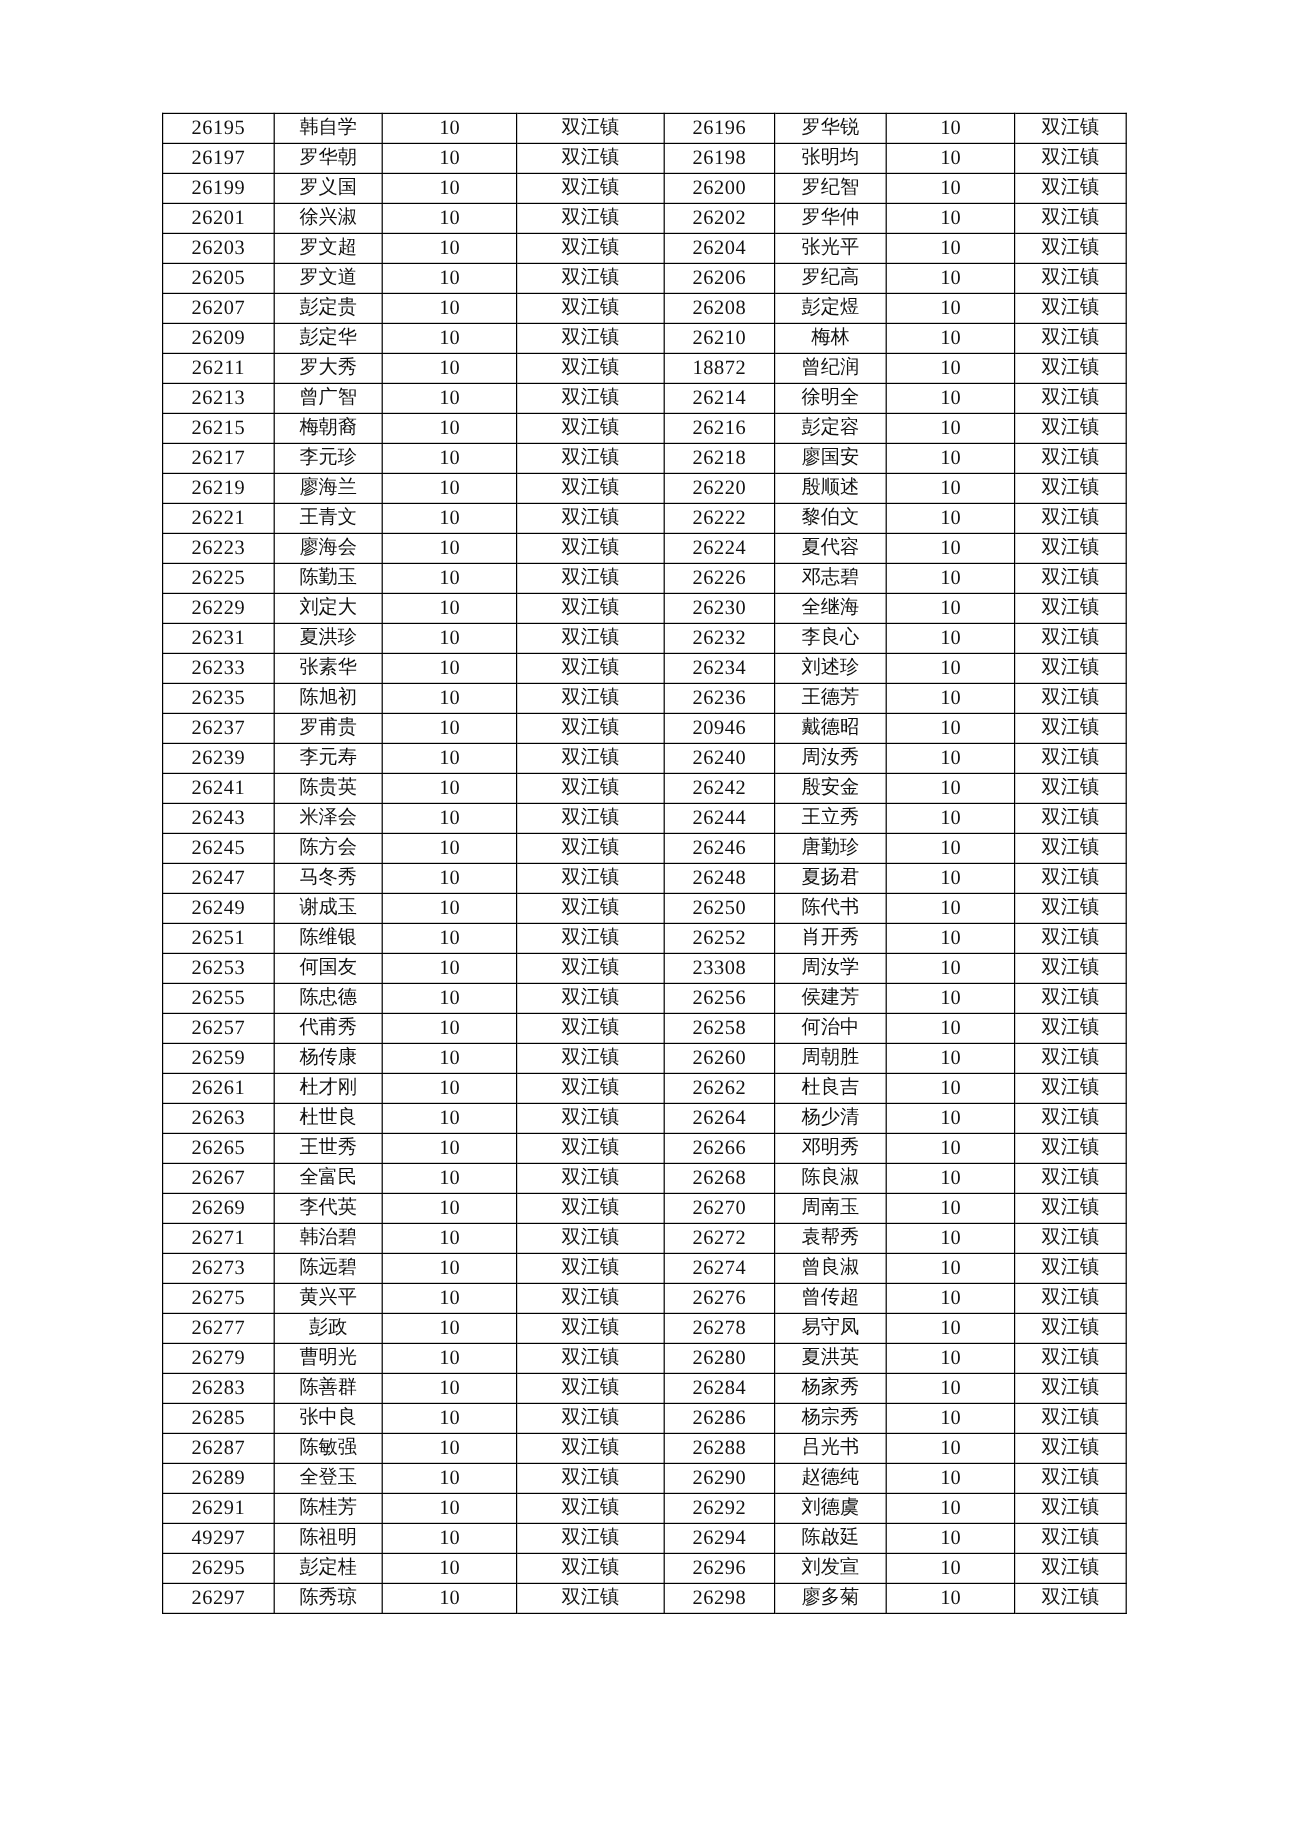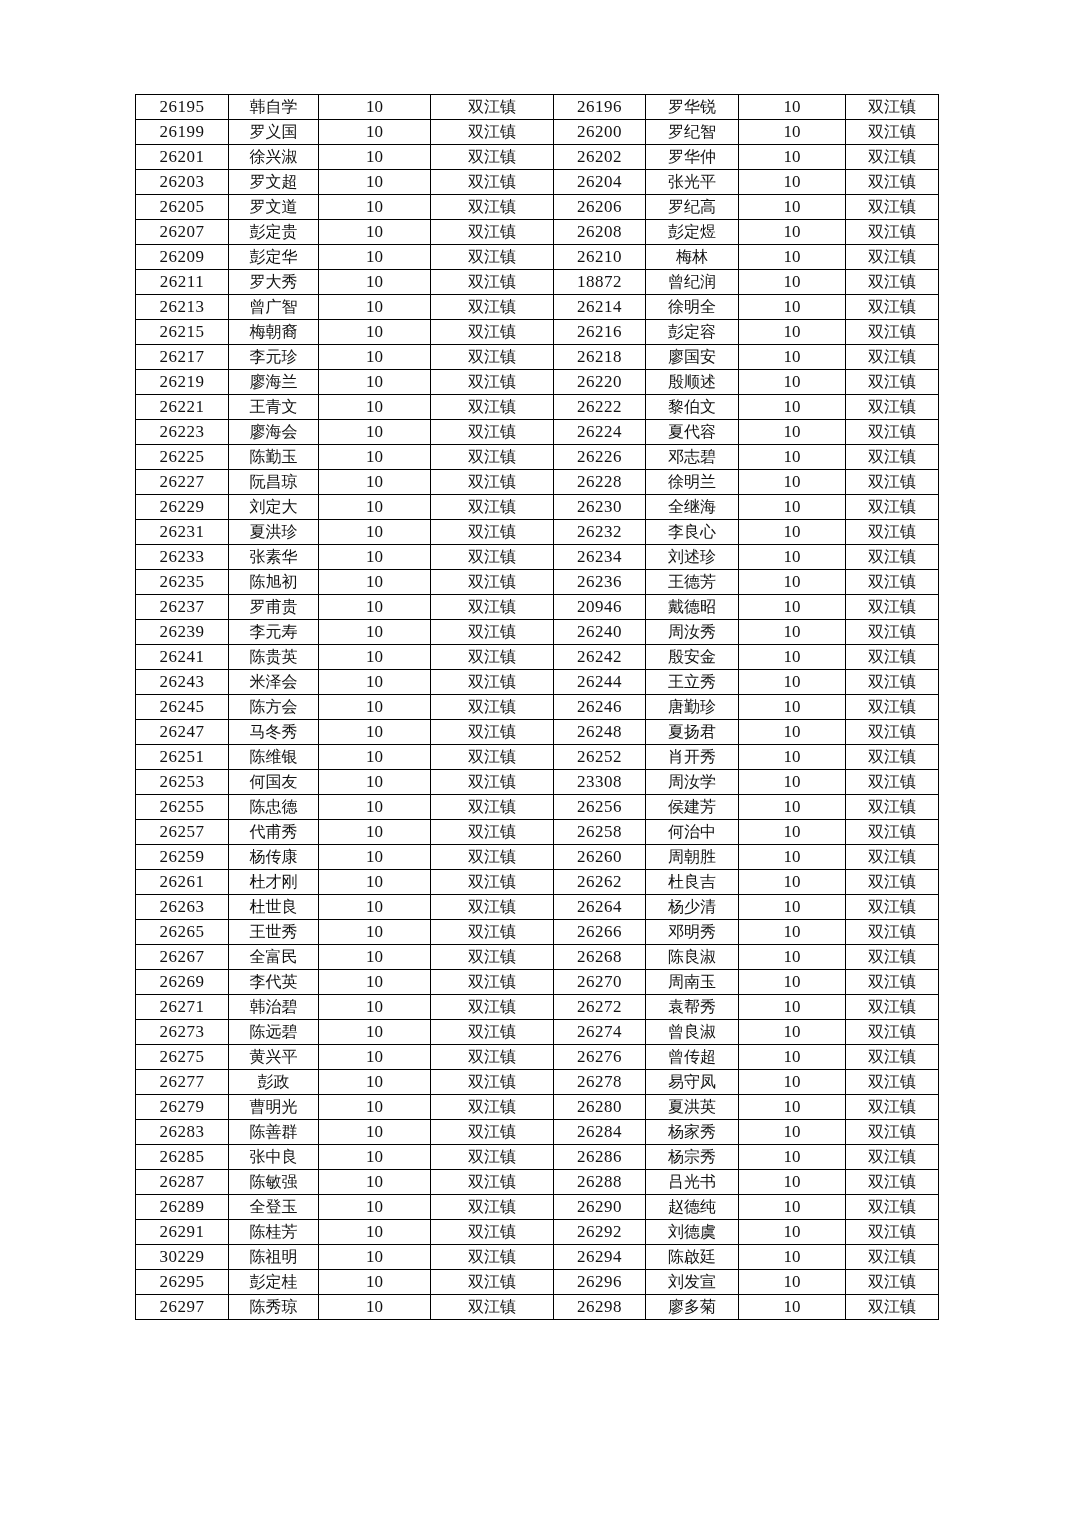--- a/index.html
+++ b/index.html
@@ -64,20 +64,30 @@
           <td class="id-cell">26195</td>
           <td class="name-cell">韩自学</td>
           <td class="amount-cell">10</td>
           <td class="town-cell">双江镇</td>
           <td class="id-cell">26196</td>
           <td class="name-cell">罗华锐</td>
           <td class="amount-cell">10</td>
           <td class="town-cell">双江镇</td>
         </tr>
         <tr>
+          <td class="id-cell">26197</td>
+          <td class="name-cell">罗华朝</td>
+          <td class="amount-cell">10</td>
+          <td class="town-cell">双江镇</td>
+          <td class="id-cell">26198</td>
+          <td class="name-cell">张明均</td>
+          <td class="amount-cell">10</td>
+          <td class="town-cell">双江镇</td>
+        </tr>
+        <tr>
           <td class="id-cell">26199</td>
           <td class="name-cell">罗义国</td>
           <td class="amount-cell">10</td>
           <td class="town-cell">双江镇</td>
           <td class="id-cell">26200</td>
           <td class="name-cell">罗纪智</td>
           <td class="amount-cell">10</td>
           <td class="town-cell">双江镇</td>
         </tr>
         <tr>
@@ -204,30 +214,20 @@
           <td class="id-cell">26225</td>
           <td class="name-cell">陈勤玉</td>
           <td class="amount-cell">10</td>
           <td class="town-cell">双江镇</td>
           <td class="id-cell">26226</td>
           <td class="name-cell">邓志碧</td>
           <td class="amount-cell">10</td>
           <td class="town-cell">双江镇</td>
         </tr>
         <tr>
-          <td class="id-cell">26227</td>
-          <td class="name-cell">阮昌琼</td>
-          <td class="amount-cell">10</td>
-          <td class="town-cell">双江镇</td>
-          <td class="id-cell">26228</td>
-          <td class="name-cell">徐明兰</td>
-          <td class="amount-cell">10</td>
-          <td class="town-cell">双江镇</td>
-        </tr>
-        <tr>
           <td class="id-cell">26229</td>
           <td class="name-cell">刘定大</td>
           <td class="amount-cell">10</td>
           <td class="town-cell">双江镇</td>
           <td class="id-cell">26230</td>
           <td class="name-cell">全继海</td>
           <td class="amount-cell">10</td>
           <td class="town-cell">双江镇</td>
         </tr>
         <tr>
@@ -314,20 +314,30 @@
           <td class="id-cell">26247</td>
           <td class="name-cell">马冬秀</td>
           <td class="amount-cell">10</td>
           <td class="town-cell">双江镇</td>
           <td class="id-cell">26248</td>
           <td class="name-cell">夏扬君</td>
           <td class="amount-cell">10</td>
           <td class="town-cell">双江镇</td>
         </tr>
         <tr>
+          <td class="id-cell">26249</td>
+          <td class="name-cell">谢成玉</td>
+          <td class="amount-cell">10</td>
+          <td class="town-cell">双江镇</td>
+          <td class="id-cell">26250</td>
+          <td class="name-cell">陈代书</td>
+          <td class="amount-cell">10</td>
+          <td class="town-cell">双江镇</td>
+        </tr>
+        <tr>
           <td class="id-cell">26251</td>
           <td class="name-cell">陈维银</td>
           <td class="amount-cell">10</td>
           <td class="town-cell">双江镇</td>
           <td class="id-cell">26252</td>
           <td class="name-cell">肖开秀</td>
           <td class="amount-cell">10</td>
           <td class="town-cell">双江镇</td>
         </tr>
         <tr>
@@ -514,21 +524,21 @@
           <td class="id-cell">26291</td>
           <td class="name-cell">陈桂芳</td>
           <td class="amount-cell">10</td>
           <td class="town-cell">双江镇</td>
           <td class="id-cell">26292</td>
           <td class="name-cell">刘德虞</td>
           <td class="amount-cell">10</td>
           <td class="town-cell">双江镇</td>
         </tr>
         <tr>
-          <td class="id-cell">30229</td>
+          <td class="id-cell">49297</td>
           <td class="name-cell">陈祖明</td>
           <td class="amount-cell">10</td>
           <td class="town-cell">双江镇</td>
           <td class="id-cell">26294</td>
           <td class="name-cell">陈啟廷</td>
           <td class="amount-cell">10</td>
           <td class="town-cell">双江镇</td>
         </tr>
         <tr>
           <td class="id-cell">26295</td>

